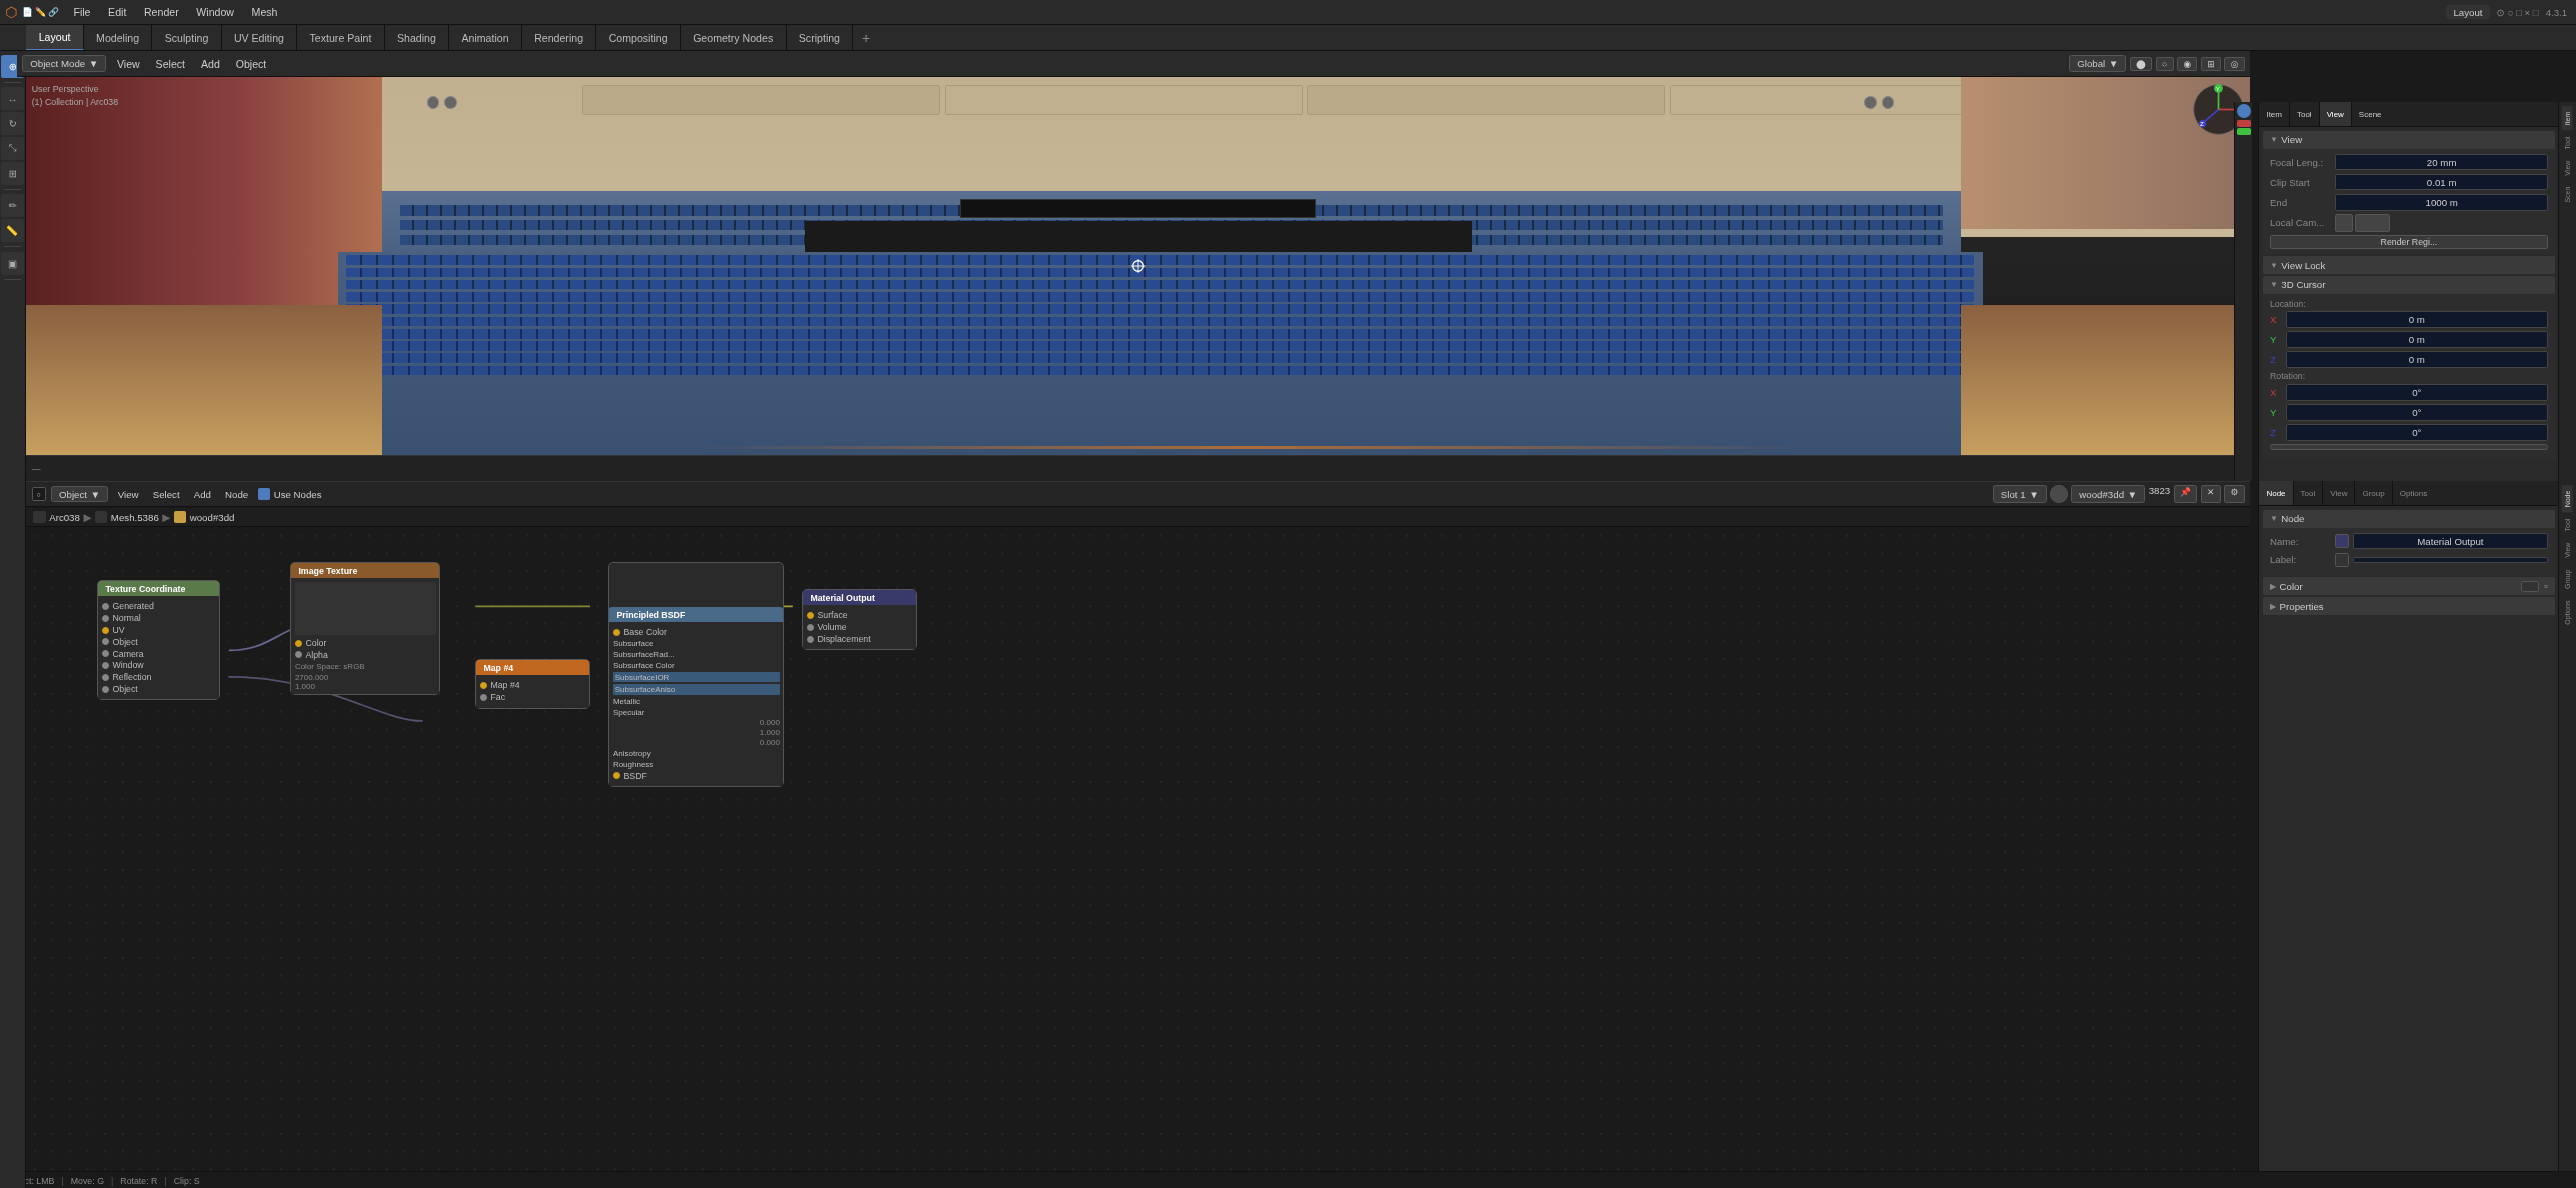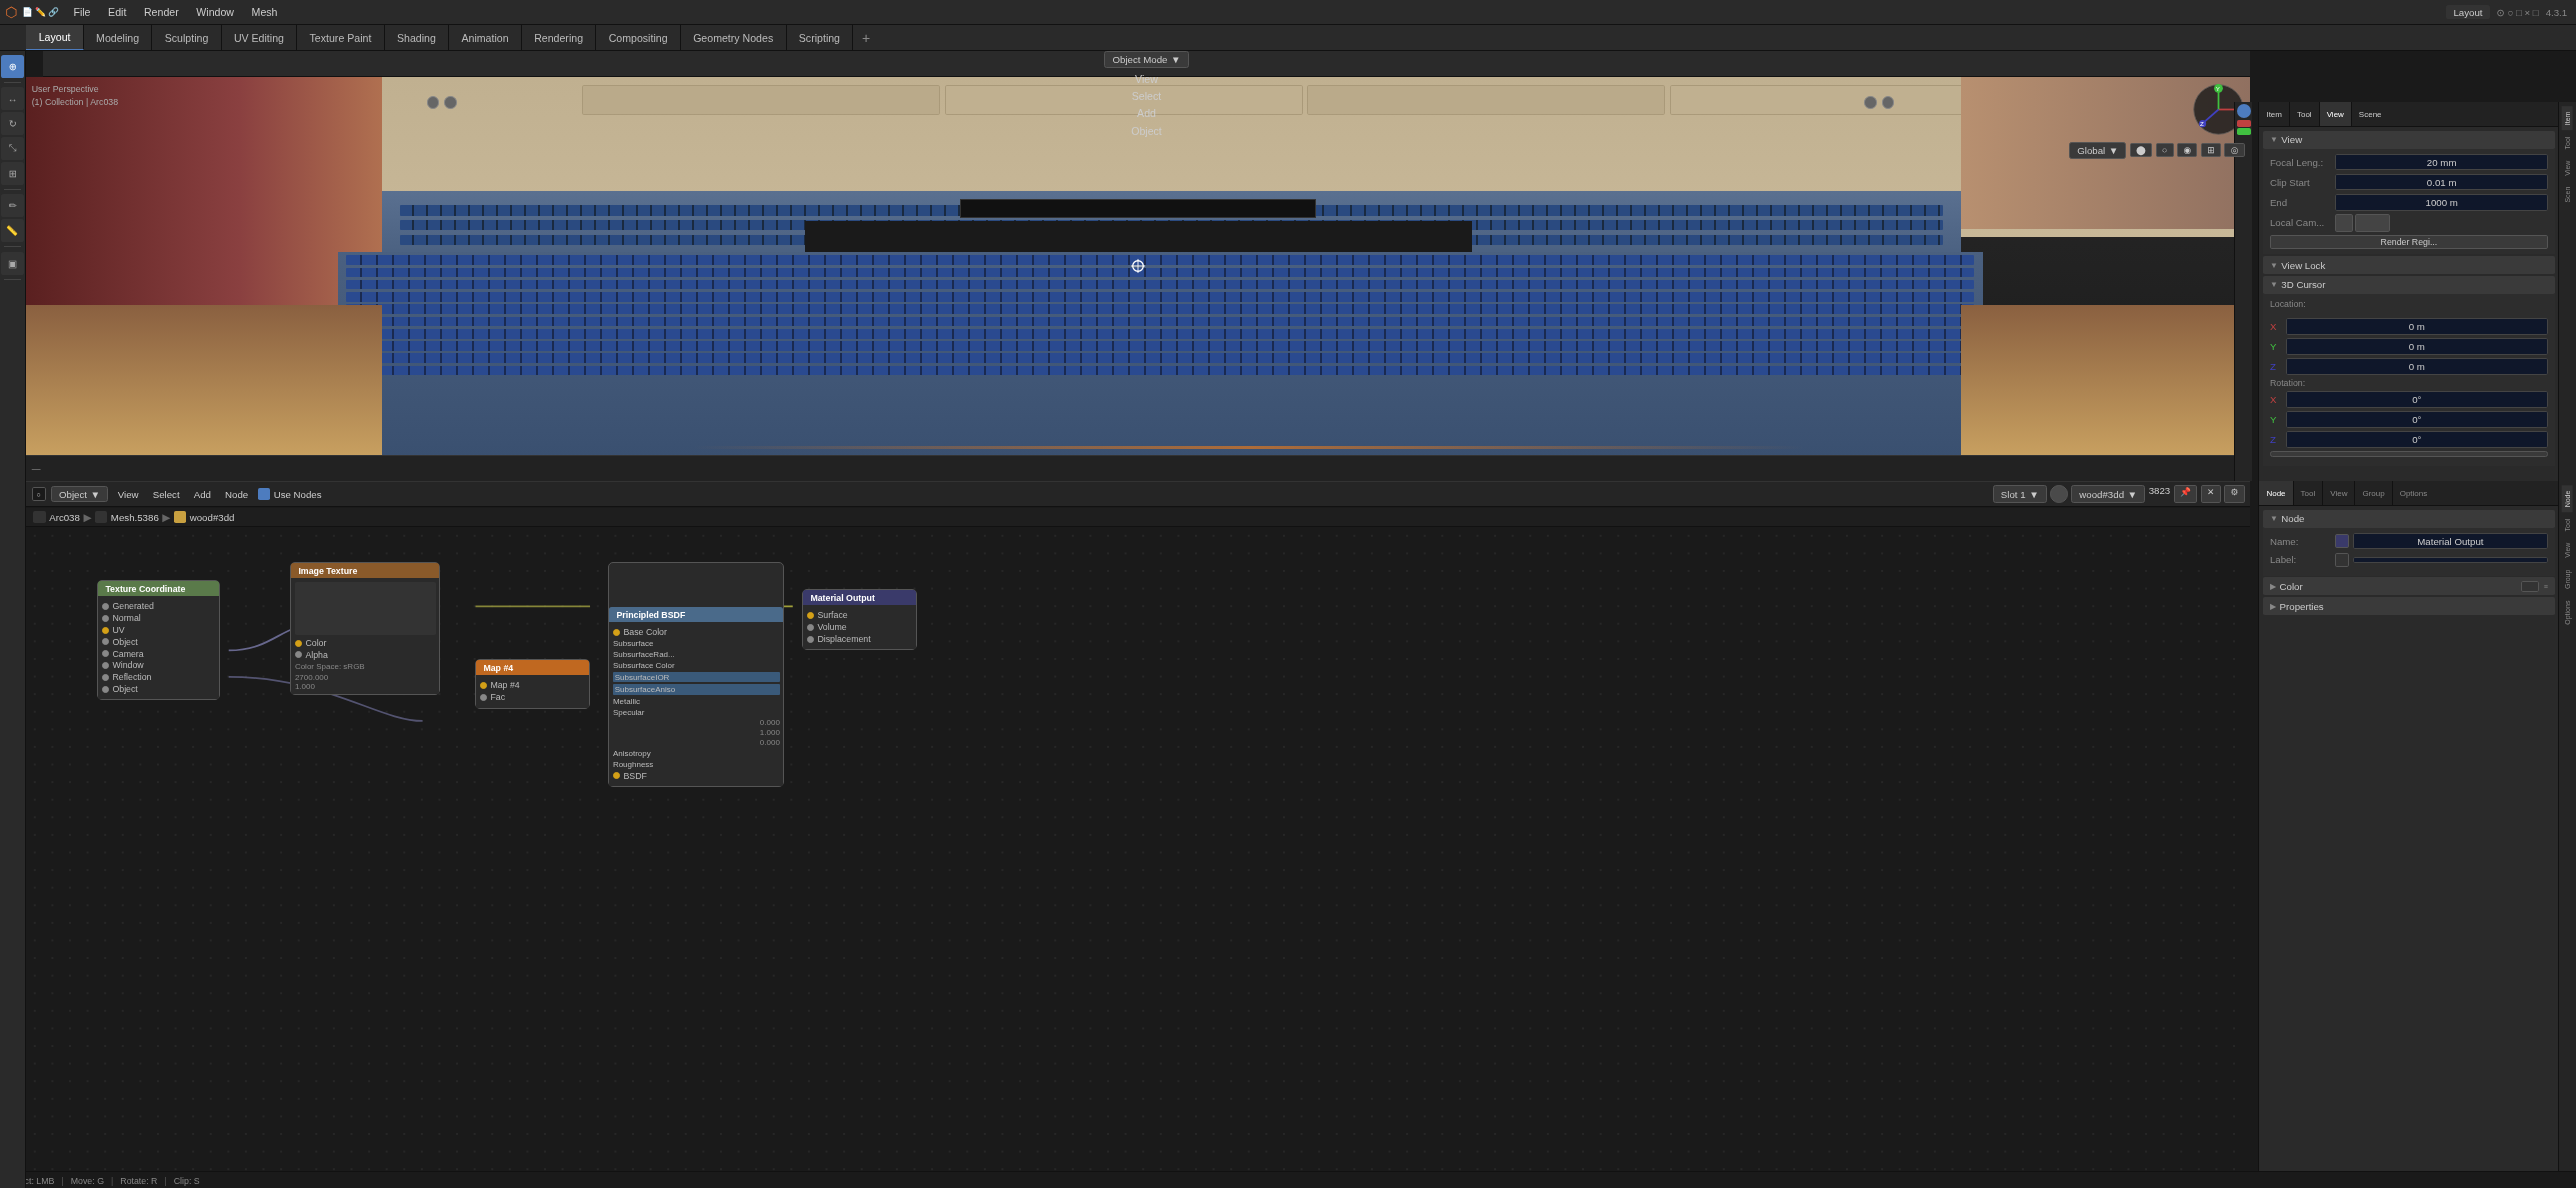--- a/index.html
+++ b/index.html
@@ -289,21 +289,21 @@
     <div class="tool-btn" title="Scale">⤡</div>
     <div class="tool-btn" title="Transform">⊞</div>
     <div class="tool-separator"></div>
     <div class="tool-btn" title="Annotate">✏</div>
     <div class="tool-btn" title="Measure">📏</div>
     <div class="tool-separator"></div>
     <div class="tool-btn" title="Add Cube">▣</div>
     <div class="tool-separator"></div>
   </div>
 
-  <div style="position:absolute;left:43px;top:0;right:326px;height:26.4px;background:#2a2a2a;display:flex;align-items:center;gap:5.3px;padding:0 5.3px;border-bottom:0.9px solid #111;z-index:20;flex-direction:column;">
+  <div style="position:absolute;left:17px;top:0;right:326px;height:26.4px;background:#2a2a2a;display:flex;align-items:center;gap:5.3px;padding:0 5.3px;border-bottom:0.9px solid #111;z-index:20;">
     <div class="dropdown-btn">
       <span>Object Mode</span>
       <span>▼</span>
     </div>
     <div class="menu-item" style="padding:0 5.3px;height:100%;">
       <span>View</span>
     </div>
     <div class="menu-item" style="padding:0 5.3px;height:100%;">
       <span>Select</span>
     </div>
@@ -478,21 +478,21 @@
           <span>View Lock</span>
         </div>
       </div>
 
       <div class="panel-section">
         <div class="panel-section-header">
           <span class="section-arrow">▼</span>
           <span>3D Cursor</span>
         </div>
         <div class="panel-section-content">
-          <div style="font-size:8.8px;color:#888;margin-bottom:9px;">Location:</div>
+          <div style="font-size:8.8px;color:#888;margin-bottom:2px;">Location:</div>
           <div class="prop-row">
             <span style="color:#c04040;min-width:12.3px;font-size:9.7px;">X</span>
             <div class="prop-value" style="flex:1;">0 m</div>
           </div>
           <div class="prop-row">
             <span style="color:#40c040;min-width:12.3px;font-size:9.7px;">Y</span>
             <div class="prop-value" style="flex:1;">0 m</div>
           </div>
           <div class="prop-row">
             <span style="color:#4040c0;min-width:12.3px;font-size:9.7px;">Z</span>

